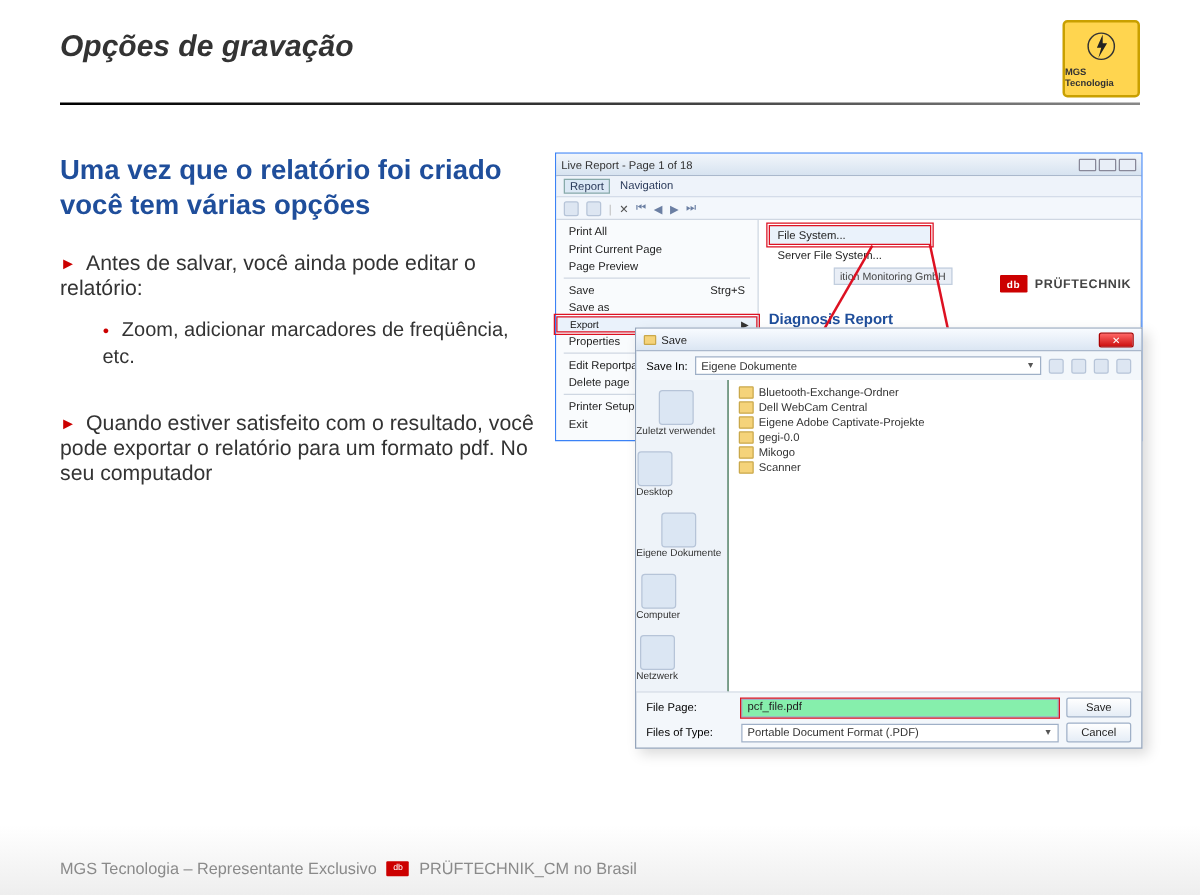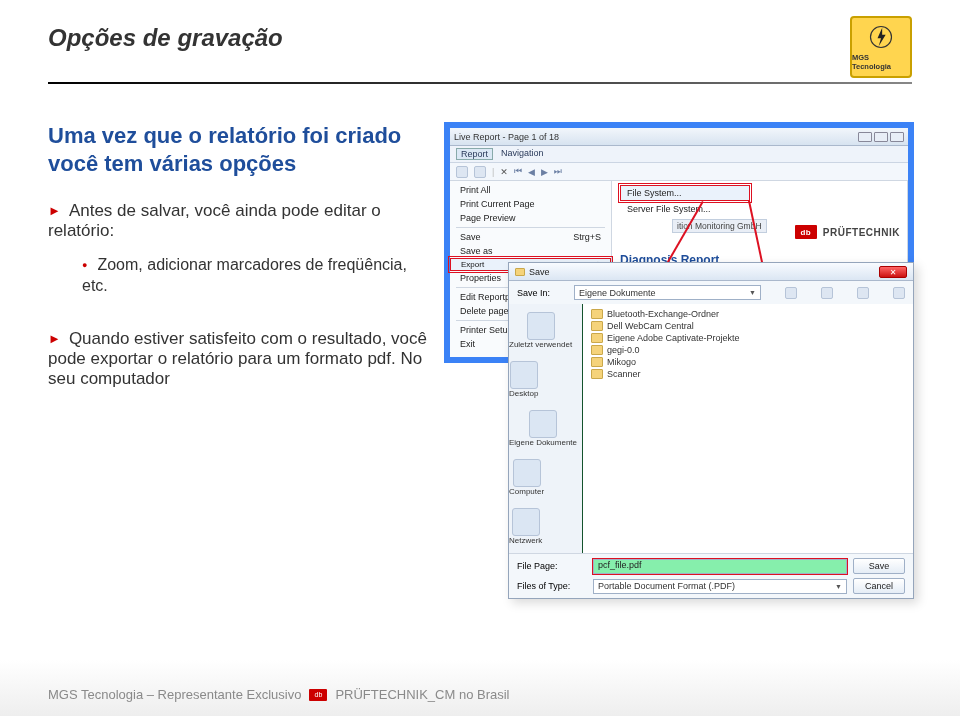--- a/index.html
+++ b/index.html
@@ -93,21 +93,21 @@
   }
   .bullet-main.second { margin-top: 32px; }
   .right {
     position: relative;
     width: 500px;
     font-size: 8px;
   }
   
   .win {
     width: 470px;
-    border: 6px solid #3b82f6;
+    border: 1px solid #3b82f6;
     background: #fff;
     box-shadow: 0 0 0 1px #cfd7e2 inset;
   }
   .win-titlebar {
     height: 18px;
     background: linear-gradient(#f2f6fb, #d7e3f0);
     border-bottom: 1px solid #aab8cc;
     display: flex; align-items: center; justify-content: space-between;
     padding: 0 4px;
     font-size: 9px;
@@ -222,21 +222,21 @@
     font-size: 9px; color: #222;
   }
   .sd-title .redx {
     width: 28px; height: 12px;
     background: linear-gradient(#f66,#c11);
     border: 1px solid #a00;
     border-radius: 2px;
     color: #fff; font-size: 8px; text-align: center; line-height: 11px;
   }
   .sd-toprow {
-    display: flex; align-items: center; gap: 24px;
+    display: flex; align-items: center; gap: 6px;
     padding: 4px 8px;
     font-size: 9px;
   }
   .dropdown {
     height: 15px; border: 1px solid #9fb0c7; background: #fff;
     display: flex; align-items: center; justify-content: space-between;
     padding: 0 4px; font-size: 9px; color: #333;
     flex: 1;
   }
   .dropdown .arrow { font-size: 7px; color: #555; }

